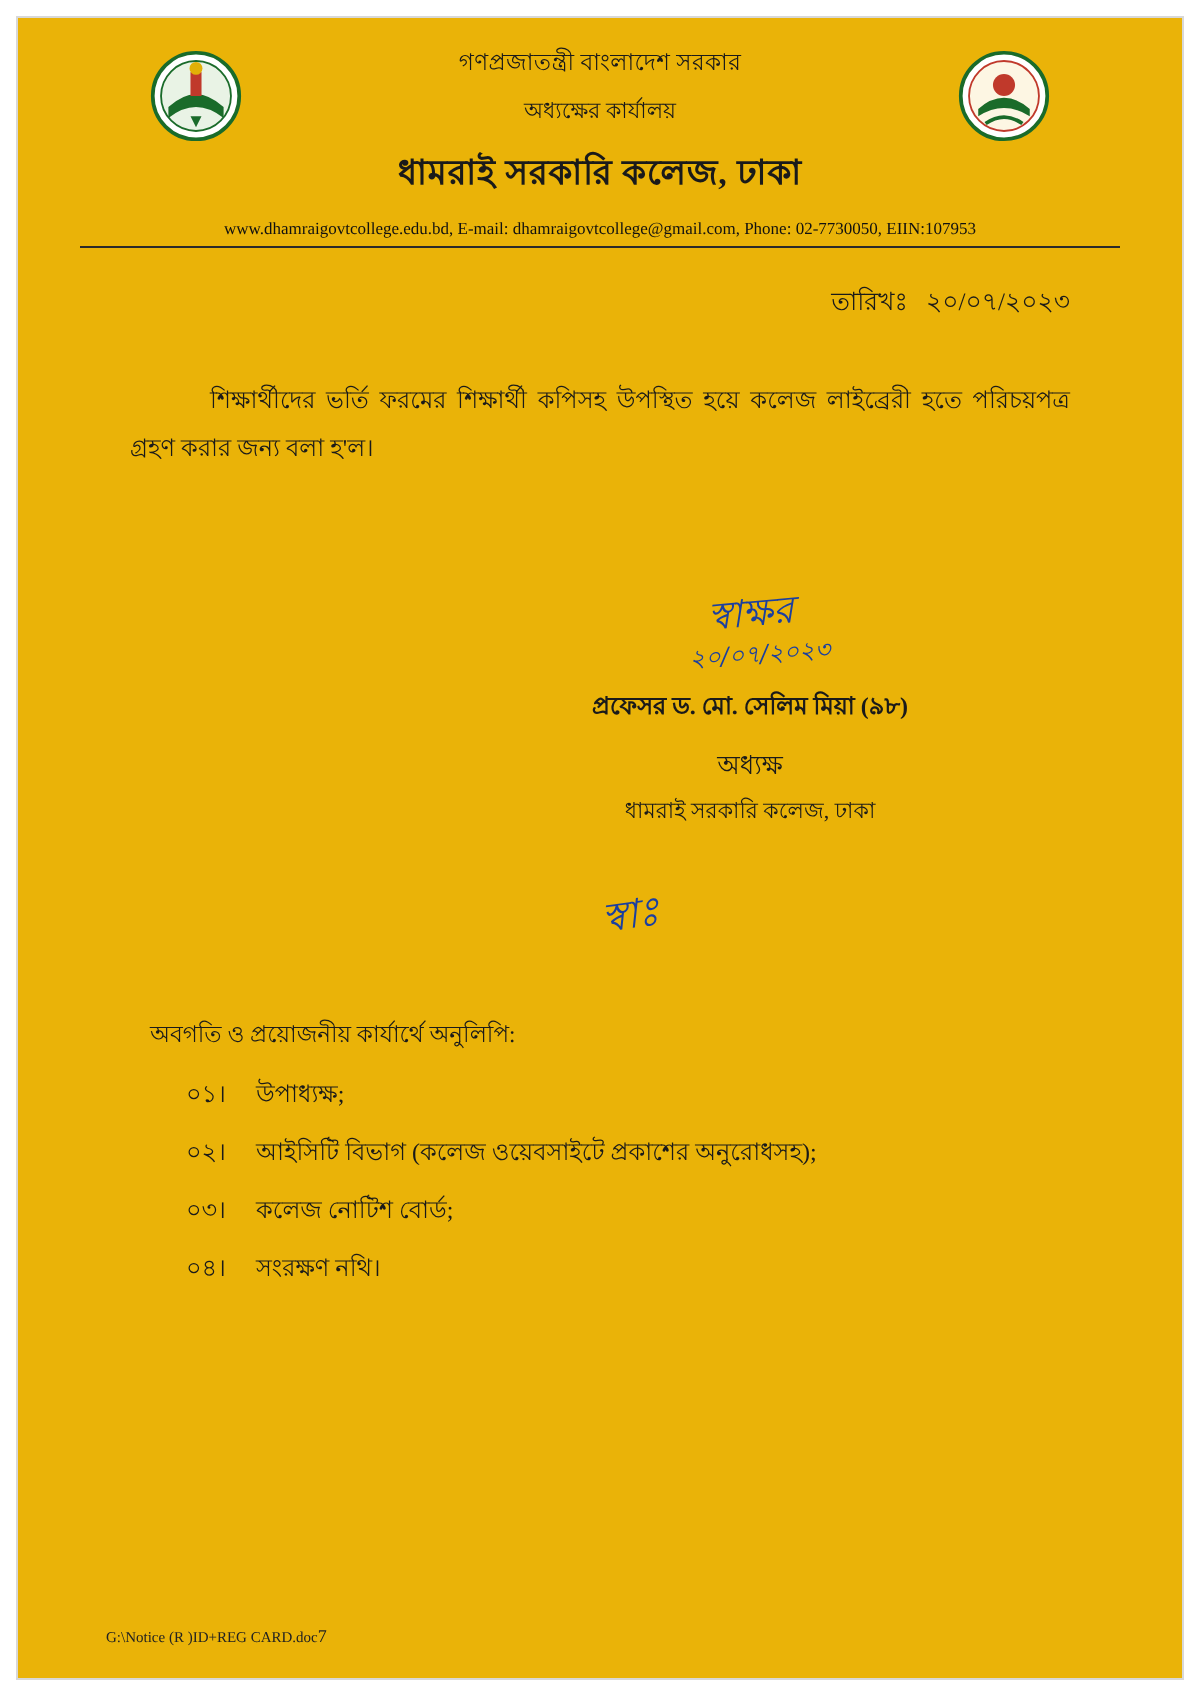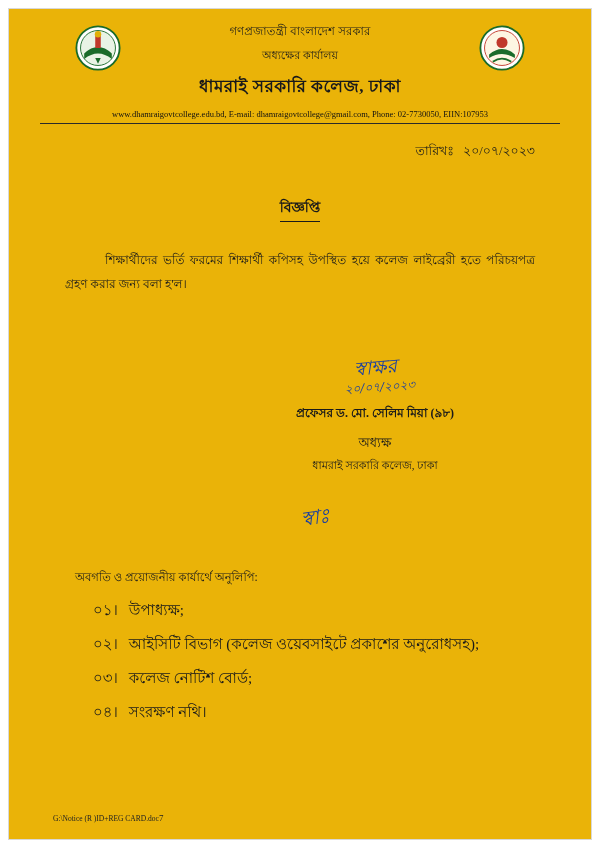--- a/index.html
+++ b/index.html
@@ -165,21 +165,21 @@
   
   .cc-wrap {
     margin: 34px 0 0 66px;
     font-size: 11.5px;
   }
   .cc-head {
     margin-bottom: 10px;
   }
   .cc-item {
     margin: 0 0 9px 18px;
-    font-size: 15px;
+    font-size: 12px;
   }
   .cc-item .num { display: inline-block; width: 32px; }
 
   
   .footer {
     position: absolute;
     left: 0;
     right: 0;
     bottom: 16px;
     padding: 0 44px;
@@ -224,23 +224,20 @@
       <div class="college-title">ধামরাই সরকারি কলেজ, ঢাকা</div>
       <div class="contact-line">www.dhamraigovtcollege.edu.bd, E-mail: dhamraigovtcollege@gmail.com, Phone: 02-7730050, EIIN:107953</div>
       <div class="rule"></div>
     </div>
 
     <div class="date-row">
       <span class="label">তারিখঃ</span>
       <span>২০/০৭/২০২৩</span>
     </div>
 
-    <div class="notice-title">
-      <span>বিজ্ঞপ্তি</span>
-    </div>
 
     <div class="body-wrap">
       <p class="para">শিক্ষার্থীদের ভর্তি ফরমের শিক্ষার্থী কপিসহ উপস্থিত হয়ে কলেজ লাইব্রেরী হতে পরিচয়পত্র গ্রহণ করার জন্য বলা হ'ল।</p>
     </div>
 
     <div class="sign-block">
       <div class="sign-script">স্বাক্ষর</div>
       <div class="sign-date">২০/০৭/২০২৩</div>
       <div class="sign-name">প্রফেসর ড. মো. সেলিম মিয়া (৯৮)</div>
       <div class="sign-role">অধ্যক্ষ</div>

